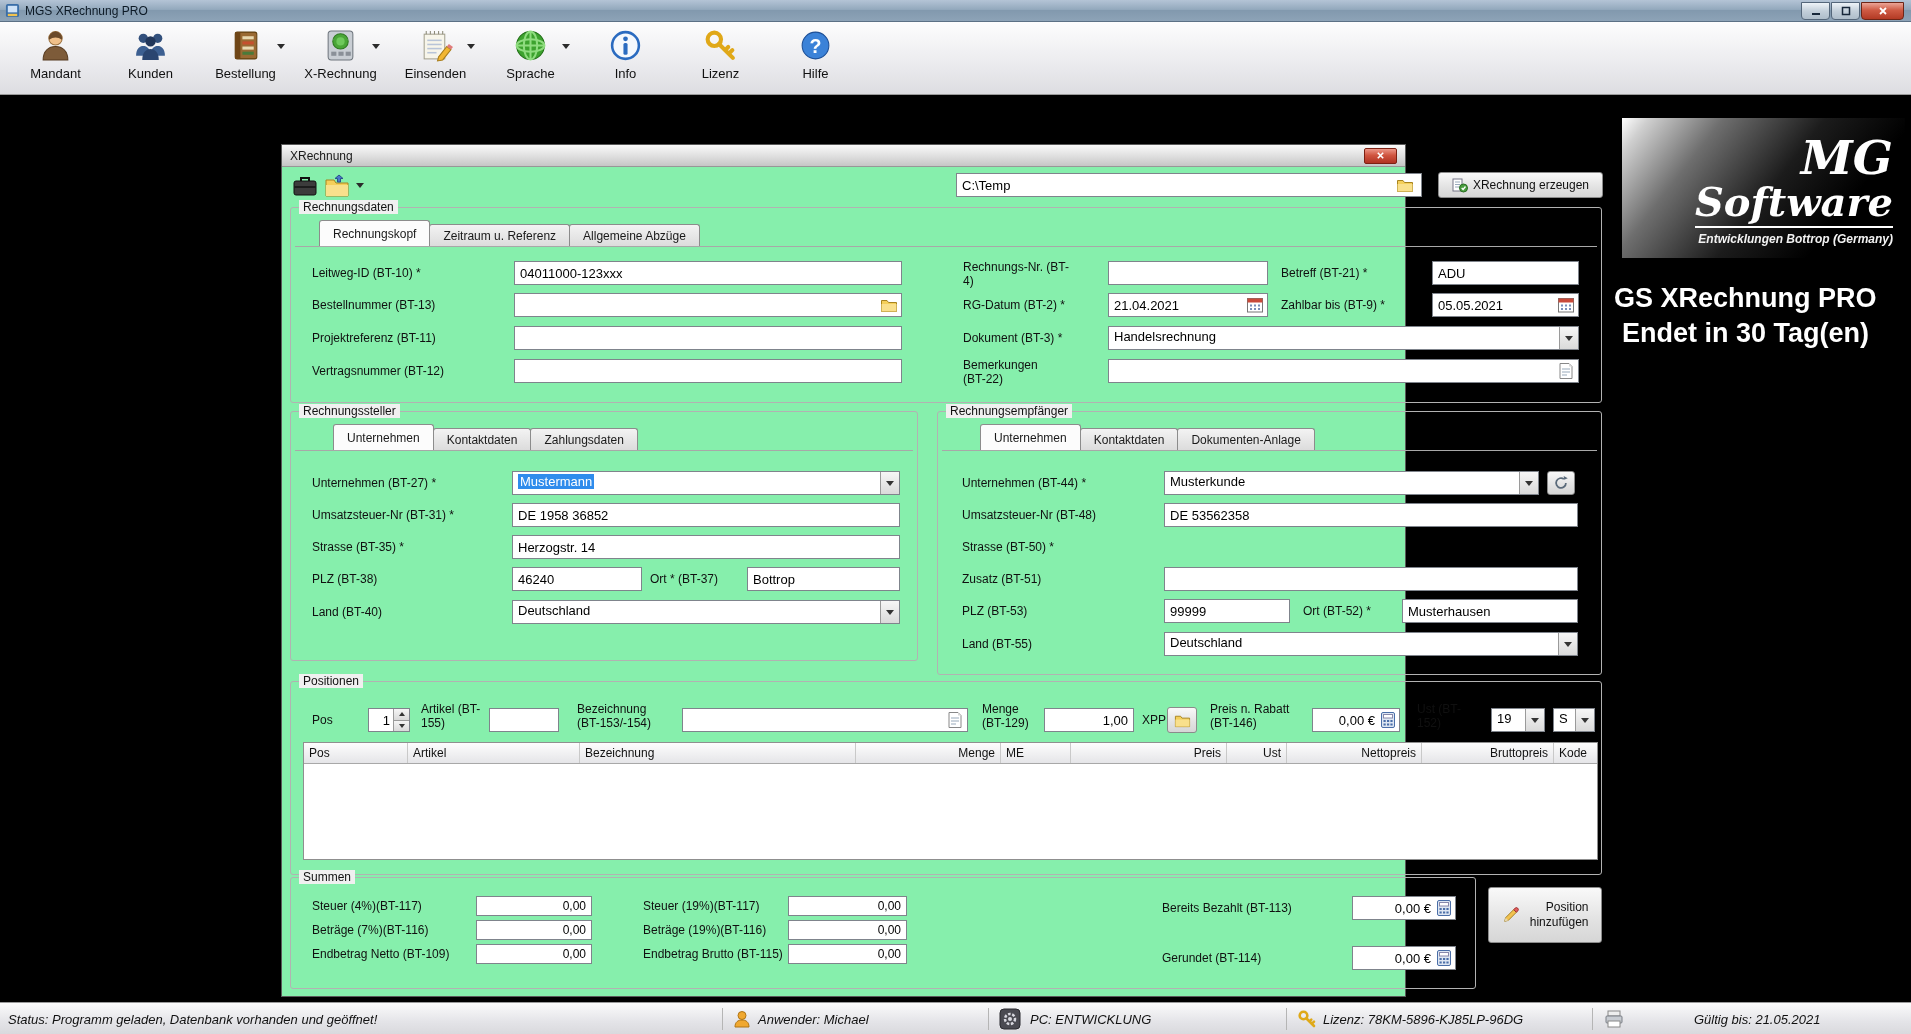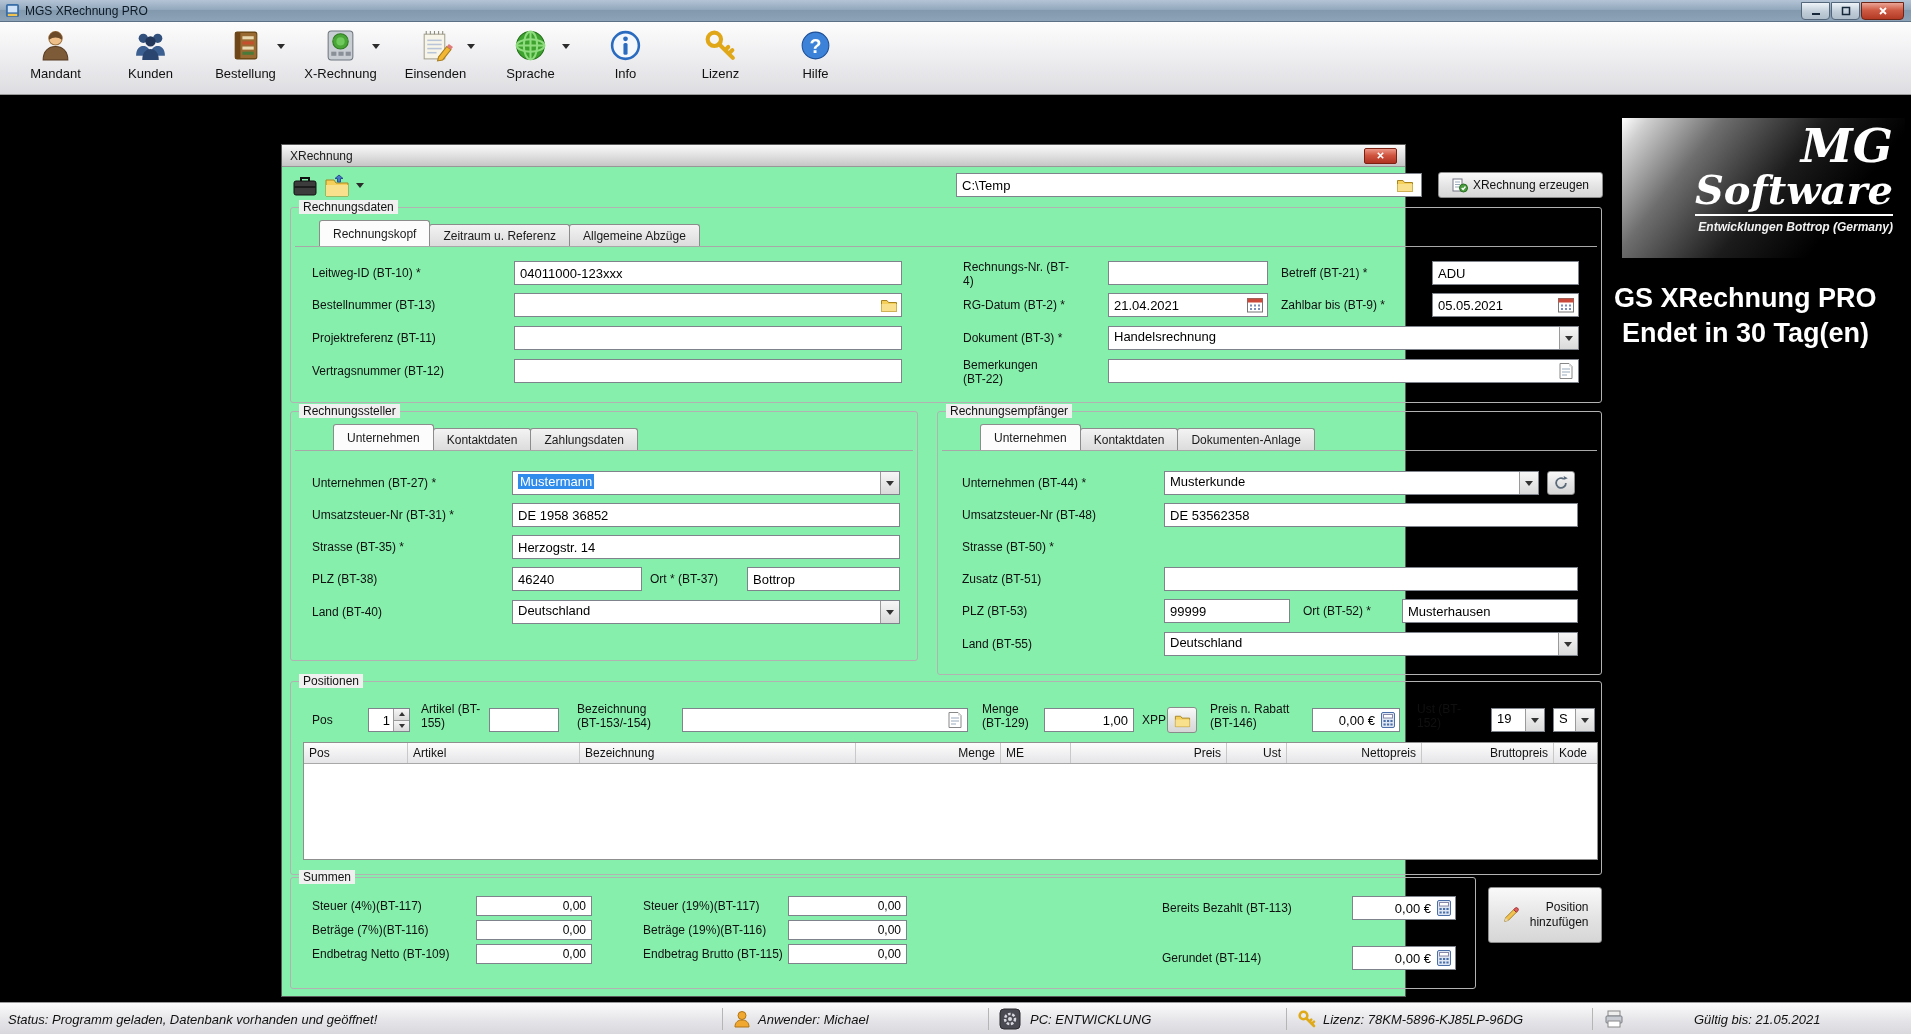--- a/index.html
+++ b/index.html
@@ -85,21 +85,21 @@
 
   .ptable { position:absolute; background:#fff; border:1px solid #8f8f8f; display:flex; flex-direction:column; }
   .hrow { display:flex; height:21px; background:linear-gradient(#fdfdfd,#e5e5e8); border-bottom:1px solid #a8a8a8; }
   .hcell { font-size:12px; color:#111; padding:3px 5px; border-right:1px solid #c9c9c9; white-space:nowrap; overflow:hidden; }
   .hcell.r { text-align:right; }
   .tbody { flex:1; background:#fff; }
 
   
   .logo-box { position:absolute; left:1622px; top:23px; width:283px; height:140px; padding:4px 12px 0 0;
     background:linear-gradient(128deg, #ffffff 0%, #cfcfcf 7%, #6e6e6e 26%, #1c1c1c 52%, #000 75%);
-    display:flex; flex-direction:column; align-items:flex-end; }
+    display:flex; flex-direction:column; align-items:flex-end;justify-content:center; }
   .logo-mg { font-family:"DejaVu Serif", serif; font-style:italic; font-weight:bold; font-size:47px; line-height:1.0; color:#fff; }
   .logo-sw { font-family:"DejaVu Serif", serif; font-style:italic; font-weight:bold; font-size:40px; line-height:1.05; color:#fff;
     border-bottom:2px solid #fff; padding-bottom:3px; }
   .logo-sub { font-size:12px; font-style:italic; font-weight:bold; color:#f2f2f2; margin-top:4px; }
   .promo { position:absolute; font-size:27px; font-weight:bold; color:#fff; white-space:nowrap; }
 
   
   .statusbar { position:absolute; left:0; bottom:0; width:100%; height:32px;
     background:linear-gradient(#fbfbfb,#e4e4e8 60%,#d9d9dd); border-top:1px solid #9a9a9a; }
   .sb-text { position:absolute; top:9px; font-size:13px; color:#111; white-space:nowrap;font-style:italic; }

